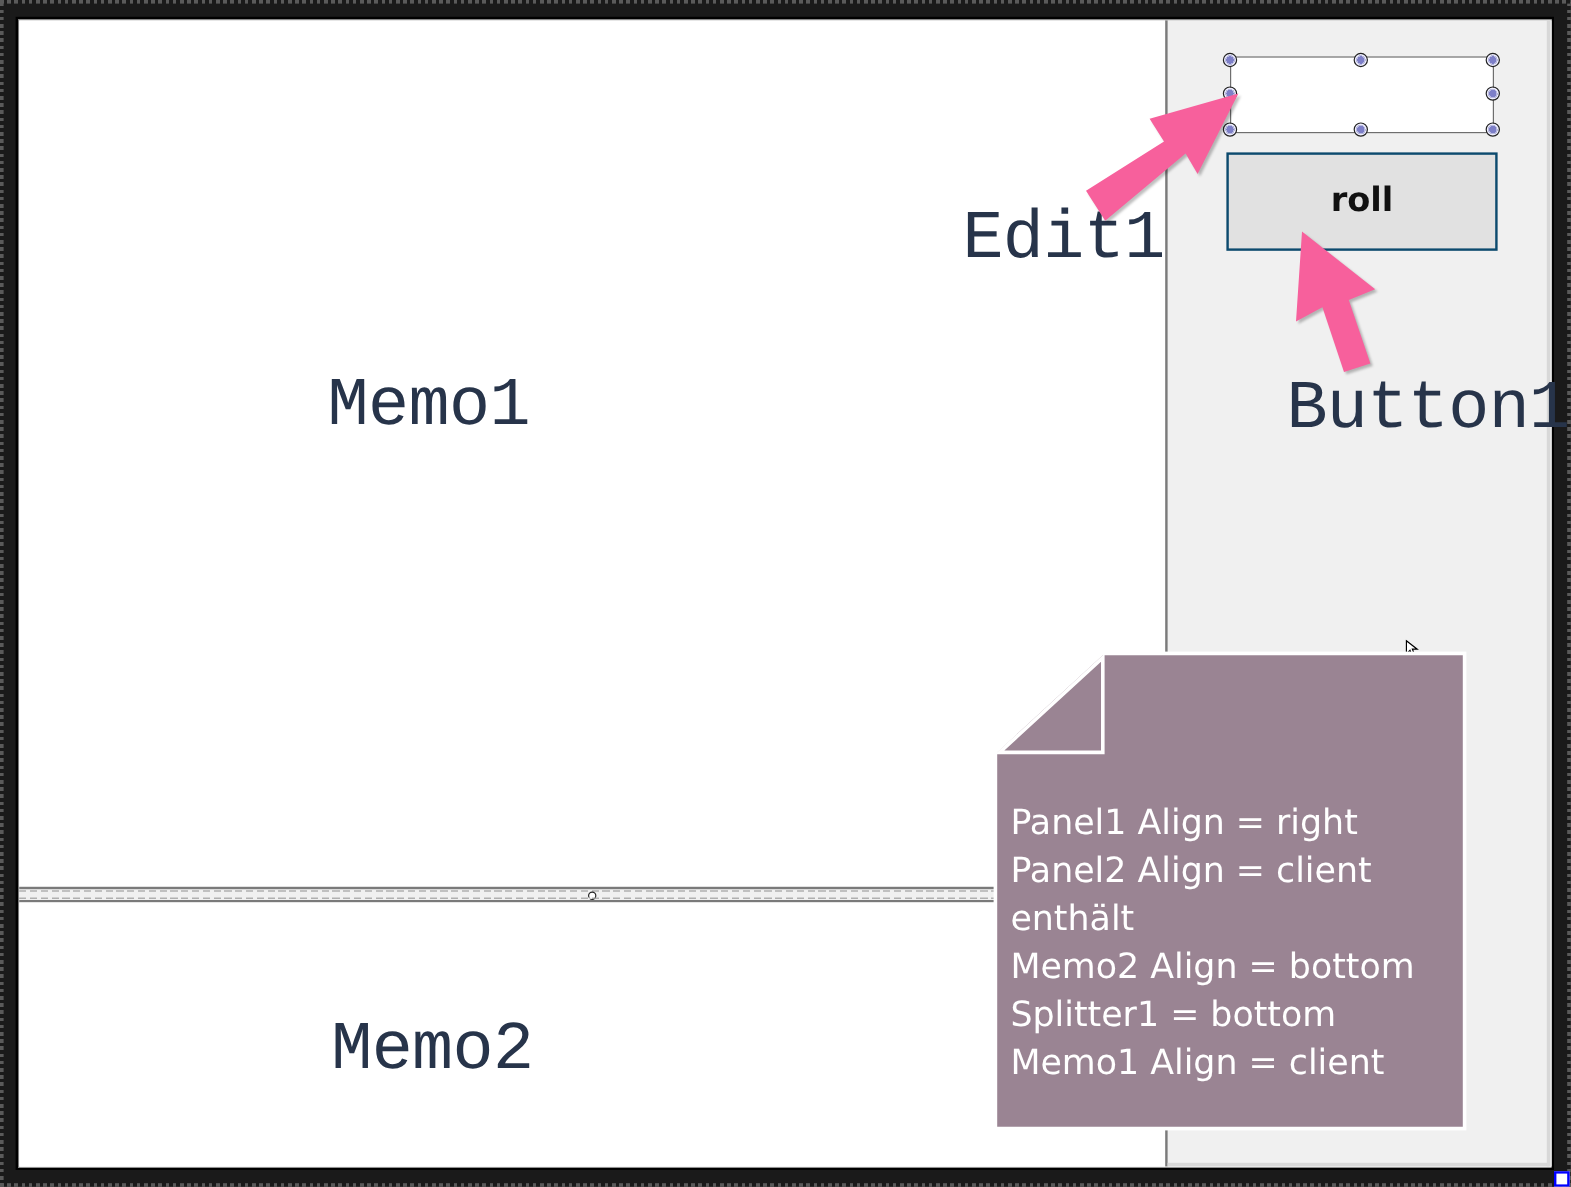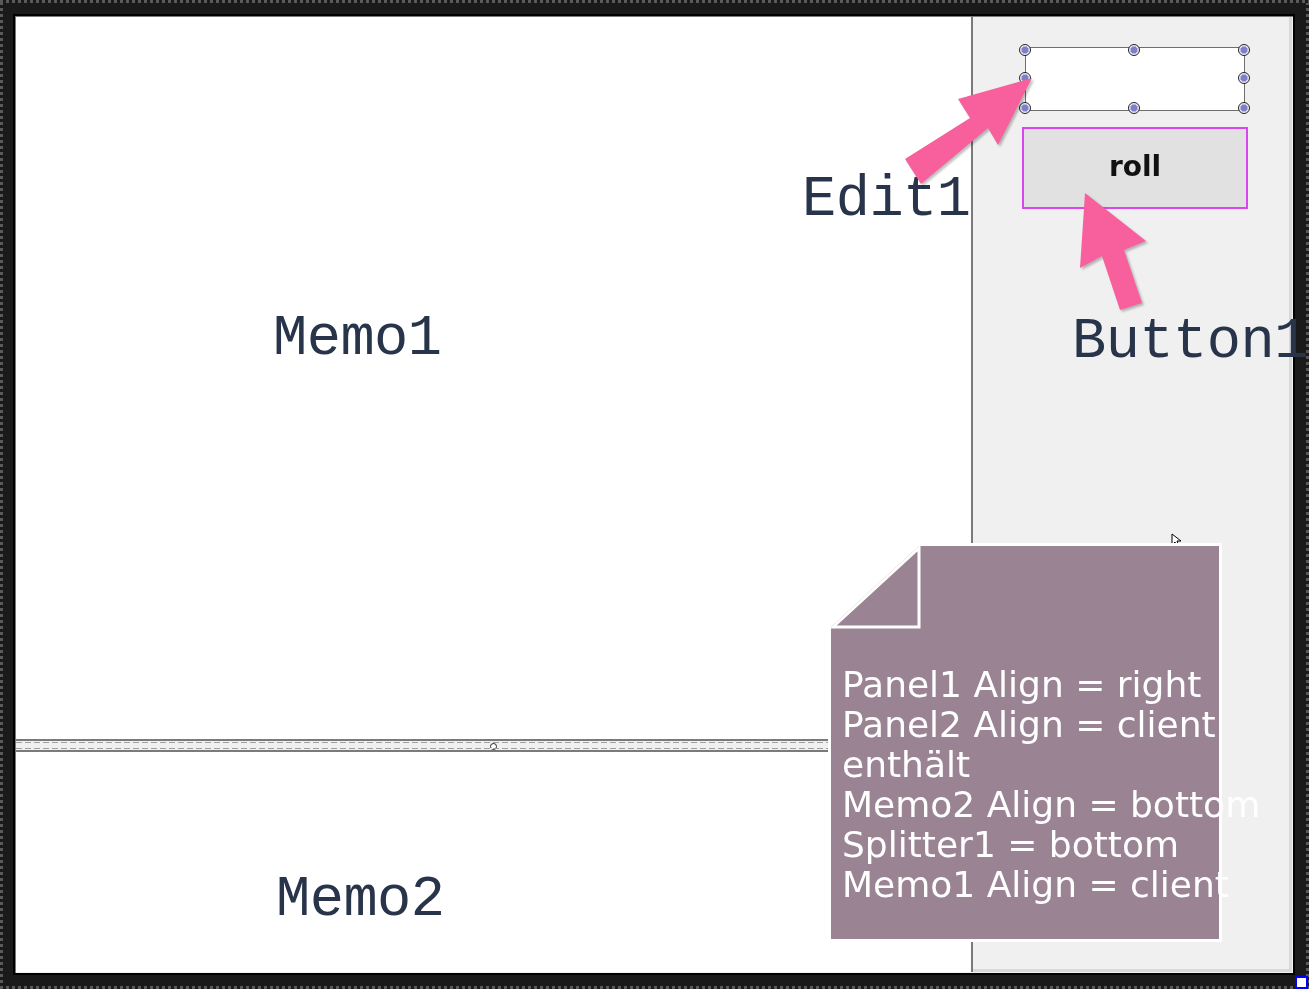--- a/index.html
+++ b/index.html
@@ -73,42 +73,42 @@
     background:#fff; border:1px solid #6e6e6e; box-sizing:border-box;
   }
   .handle {
     position:absolute; width:12px; height:12px; border-radius:50%;
     background:radial-gradient(circle,#7d7fc8 0 3px,#b9badf 3px 4px,#eeeeff 4px 5px);
     border:1.5px solid #222; box-sizing:border-box;
   }
   
   .button1 {
     position:absolute; left:1022px; top:127px; width:226px; height:82px;
-    background:#e1e1e1; border:2px solid #d946ef; box-sizing:border-box;
+    background:#e1e1e1; border:2px solid #0c4a6e; box-sizing:border-box;
     display:flex; align-items:center; justify-content:center;
     font-family:"DejaVu Sans", sans-serif; font-weight:bold; font-size:28px; color:#111;
     padding-bottom:4px;
   }
   
   .label {
     position:absolute; color:#27344a;
     font-family:Liberation Mono, monospace; font-size:57px; line-height:1;
     letter-spacing:-0.5px;
   }
   
   .arrow { position:absolute; left:0; top:0; overflow:visible; }
   
   .note {
     position:absolute; left:828px; top:543px; width:394px; height:399px;
     background:#fff;
   }
   .note-svg { position:absolute; left:0; top:0; }
   .note-text {
     position:absolute; left:14px; top:122px;
-    color:#fff; font-family:"DejaVu Sans", sans-serif; font-size:36px; line-height:40px;
+    color:#fff; font-family:"DejaVu Sans", sans-serif; font-size:29px; line-height:40px;
     white-space:pre;
   }
   .resize-grip {
     position:absolute; left:1295px; top:976px; width:13px; height:13px;
     background:#fff; border:2px solid #0000ff; box-sizing:border-box;
   }
   .cursor { position:absolute; left:1171px; top:533px; }
 </style>
 </head>
 <body>
@@ -133,21 +133,21 @@
 <div class="handle" style="left:1238px;top:44px;"></div>
 <div class="handle" style="left:1019px;top:72px;"></div>
 <div class="handle" style="left:1238px;top:72px;"></div>
 <div class="handle" style="left:1019px;top:102px;"></div>
 <div class="handle" style="left:1128px;top:102px;"></div>
 <div class="handle" style="left:1238px;top:102px;"></div>
 
 <div class="button1">roll</div>
 
 <div class="label" style="left:273px;top:311px;">Memo1</div>
-<div class="label" style="left:276px;top:848px;margin-top:24px;">Memo2</div>
+<div class="label" style="left:276px;top:848px;">Memo2</div>
 <div class="label" style="left:802px;top:172px;">Edit1</div>
 <div class="label" style="left:1072px;top:314px;">Button1</div>
 
 <svg class="arrow" width="1309" height="989">
   <g>
     <polygon points="905,159 970,118 958,99 1032,78 998,145 988,128 921,184" fill="#f7609c" style="filter:drop-shadow(2px 2px 1px rgba(0,0,0,0.25));"></polygon>
   </g>
   <g>
     <polygon points="1085,193 1146,241 1124,250 1142,303 1120,310 1102,256 1080,268" fill="#f7609c" style="filter:drop-shadow(2px 2px 1px rgba(0,0,0,0.25));"></polygon>
   </g>

